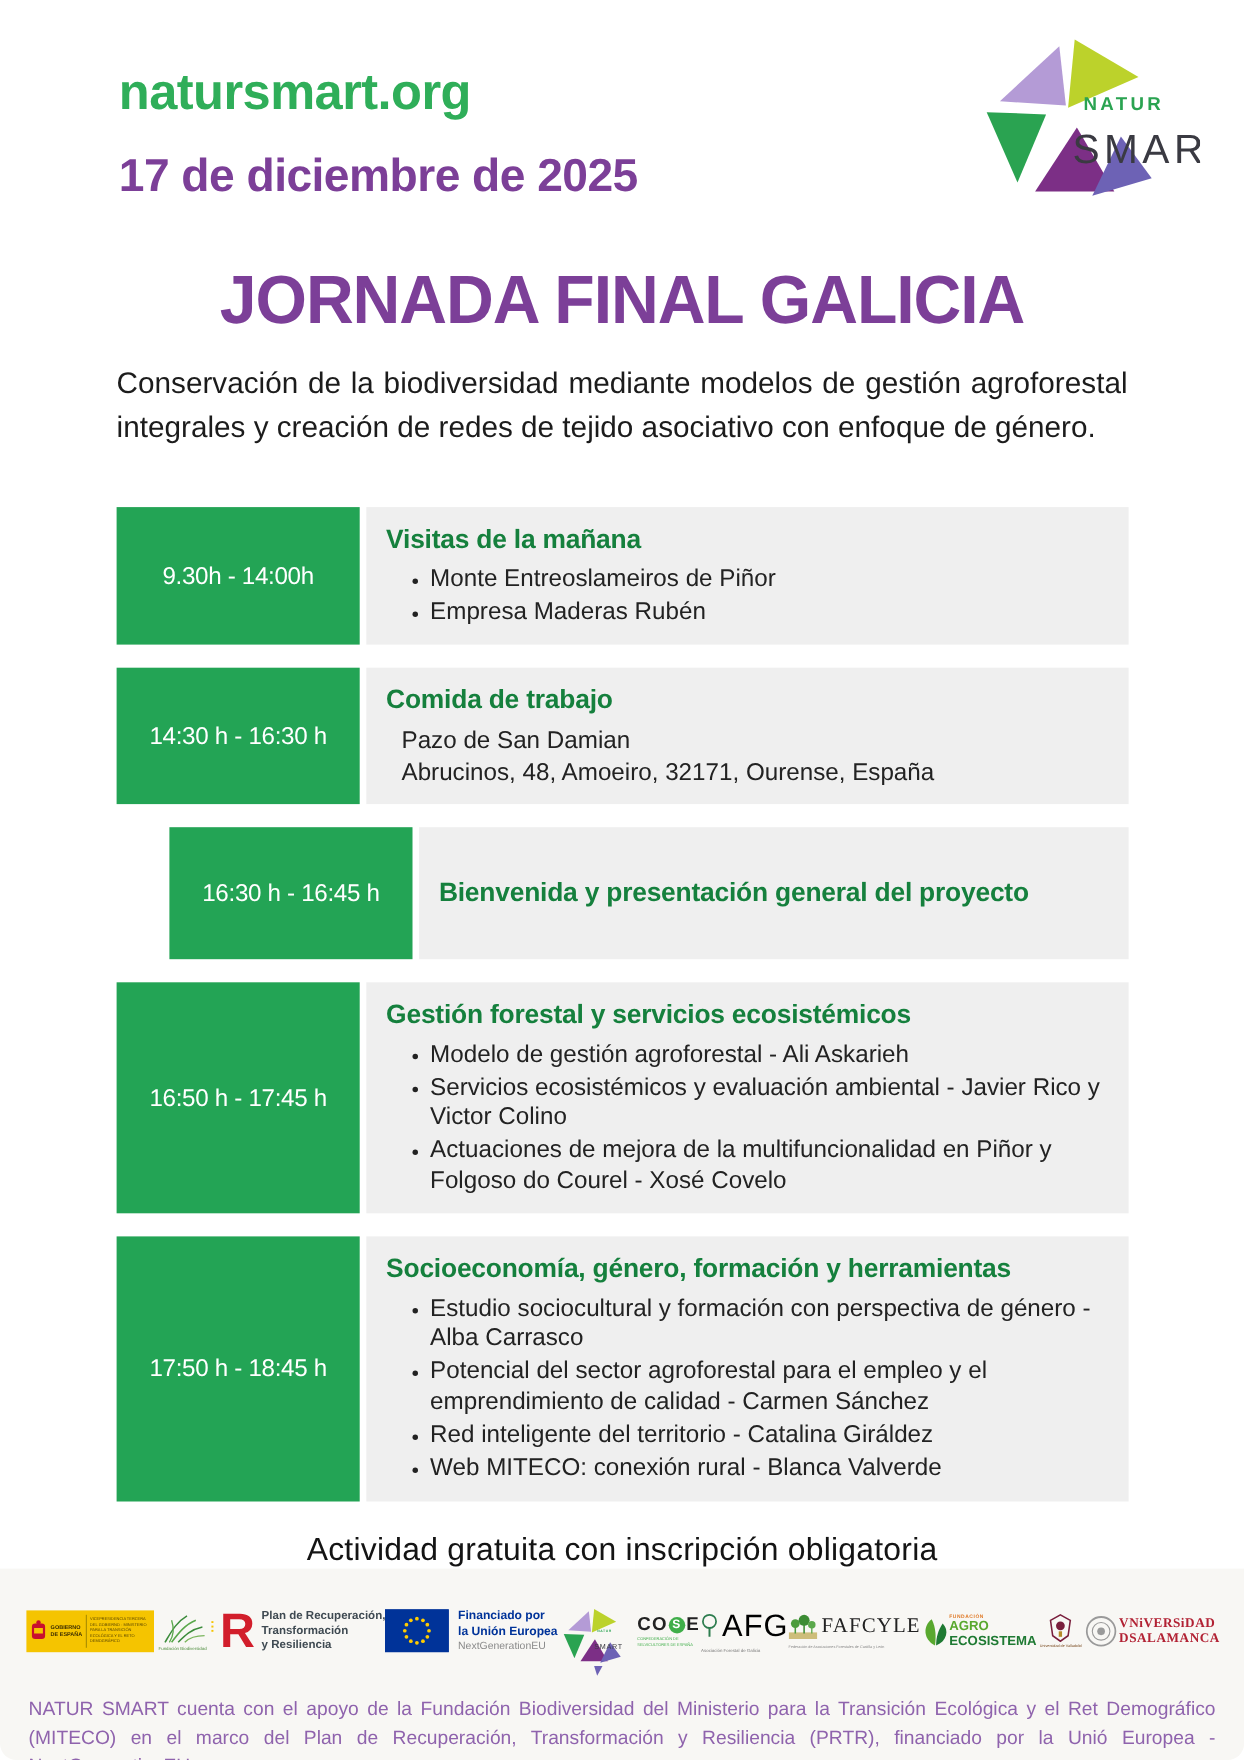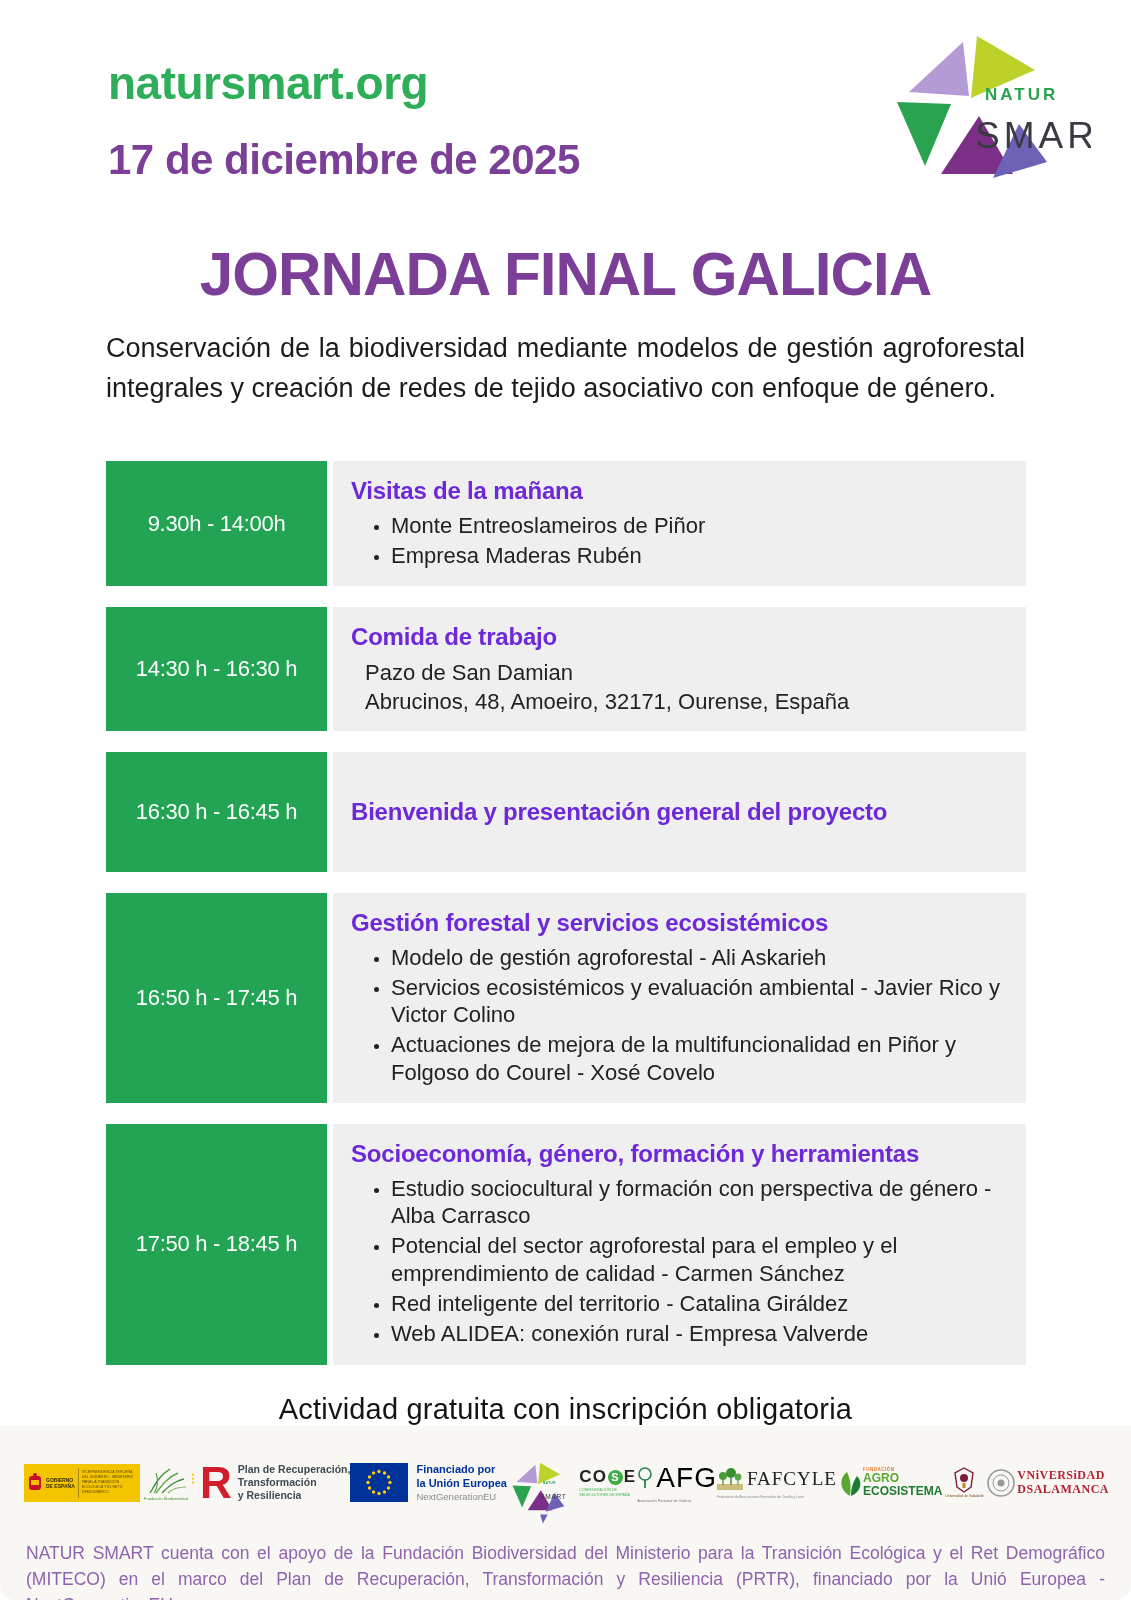--- a/index.html
+++ b/index.html
@@ -43,30 +43,30 @@
   .schedule-row { display:flex; gap:6px; }
   .time-cell {
     flex:none; width:221px;
     background:#23a455; color:#ffffff;
     font-weight:normal; font-size:22px; letter-spacing:-0.3px;
     display:flex; align-items:center; justify-content:center;
     text-align:center;
   }
   .content-cell { flex:1; background:#efefef; padding:16px 20px 14px 18px; }
   .content-cell.only-title { display:flex; align-items:center; padding-top:0; padding-bottom:0; }
-  .content-title { font-size:24px; font-weight:bold; color:#6d28d9; letter-spacing:-0.2px; }
+  .content-title { font-size:24px; font-weight:bold; color:#15803d; letter-spacing:-0.2px; }
   .content-cell.only-title .content-title { margin:0; }
   .content-lines { margin-top:8px; padding-left:14px; font-size:22px; line-height:1.3; color:#222222; }
   .content-cell ul { margin:7px 0 0 0; padding-left:40px; }
   .content-cell li { font-size:22px; line-height:1.24; color:#222222; margin:3px 0; }
   .content-cell li::marker { font-size:0.75em; }
   .schedule-row:nth-child(1) .content-cell { min-height:113px; }
   .schedule-row:nth-child(1) .time-cell  { min-height:113px; }
   .schedule-row:nth-child(2) .time-cell  { min-height:113px; }
-  .schedule-row:nth-child(3) .time-cell  { min-height:120px; }
+  .schedule-row:nth-child(3) .time-cell  { min-height:120px;margin-left:48px; }
   .schedule-row:nth-child(4) .time-cell  { min-height:196px; }
   .schedule-row:nth-child(5) .time-cell  { min-height:210px; }
 
   
   .registration-note {
     margin-top:28px; text-align:center;
     font-size:29px; color:#141414; letter-spacing:0.2px;
     flex:none;
   }
 
@@ -206,21 +206,21 @@
         </div>
       </div>
       <div class="schedule-row">
         <div class="time-cell">17:50 h - 18:45 h</div>
         <div class="content-cell">
           <div class="content-title">Socioeconomía, género, formación y herramientas</div>
           <ul>
             <li>Estudio sociocultural y formación con perspectiva de género - Alba Carrasco</li>
             <li>Potencial del sector agroforestal para el empleo y el emprendimiento de calidad - Carmen Sánchez</li>
             <li>Red inteligente del territorio - Catalina Giráldez</li>
-            <li>Web ALIDEA: conexión rural - Empresa Valverde</li>
+            <li>Web MITECO: conexión rural - Blanca Valverde</li>
           </ul>
         </div>
       </div>
     </div>
 
   <div class="registration-note">Actividad gratuita con inscripción obligatoria</div>
 
   <div class="footer">
     <div class="logos-row">
 

